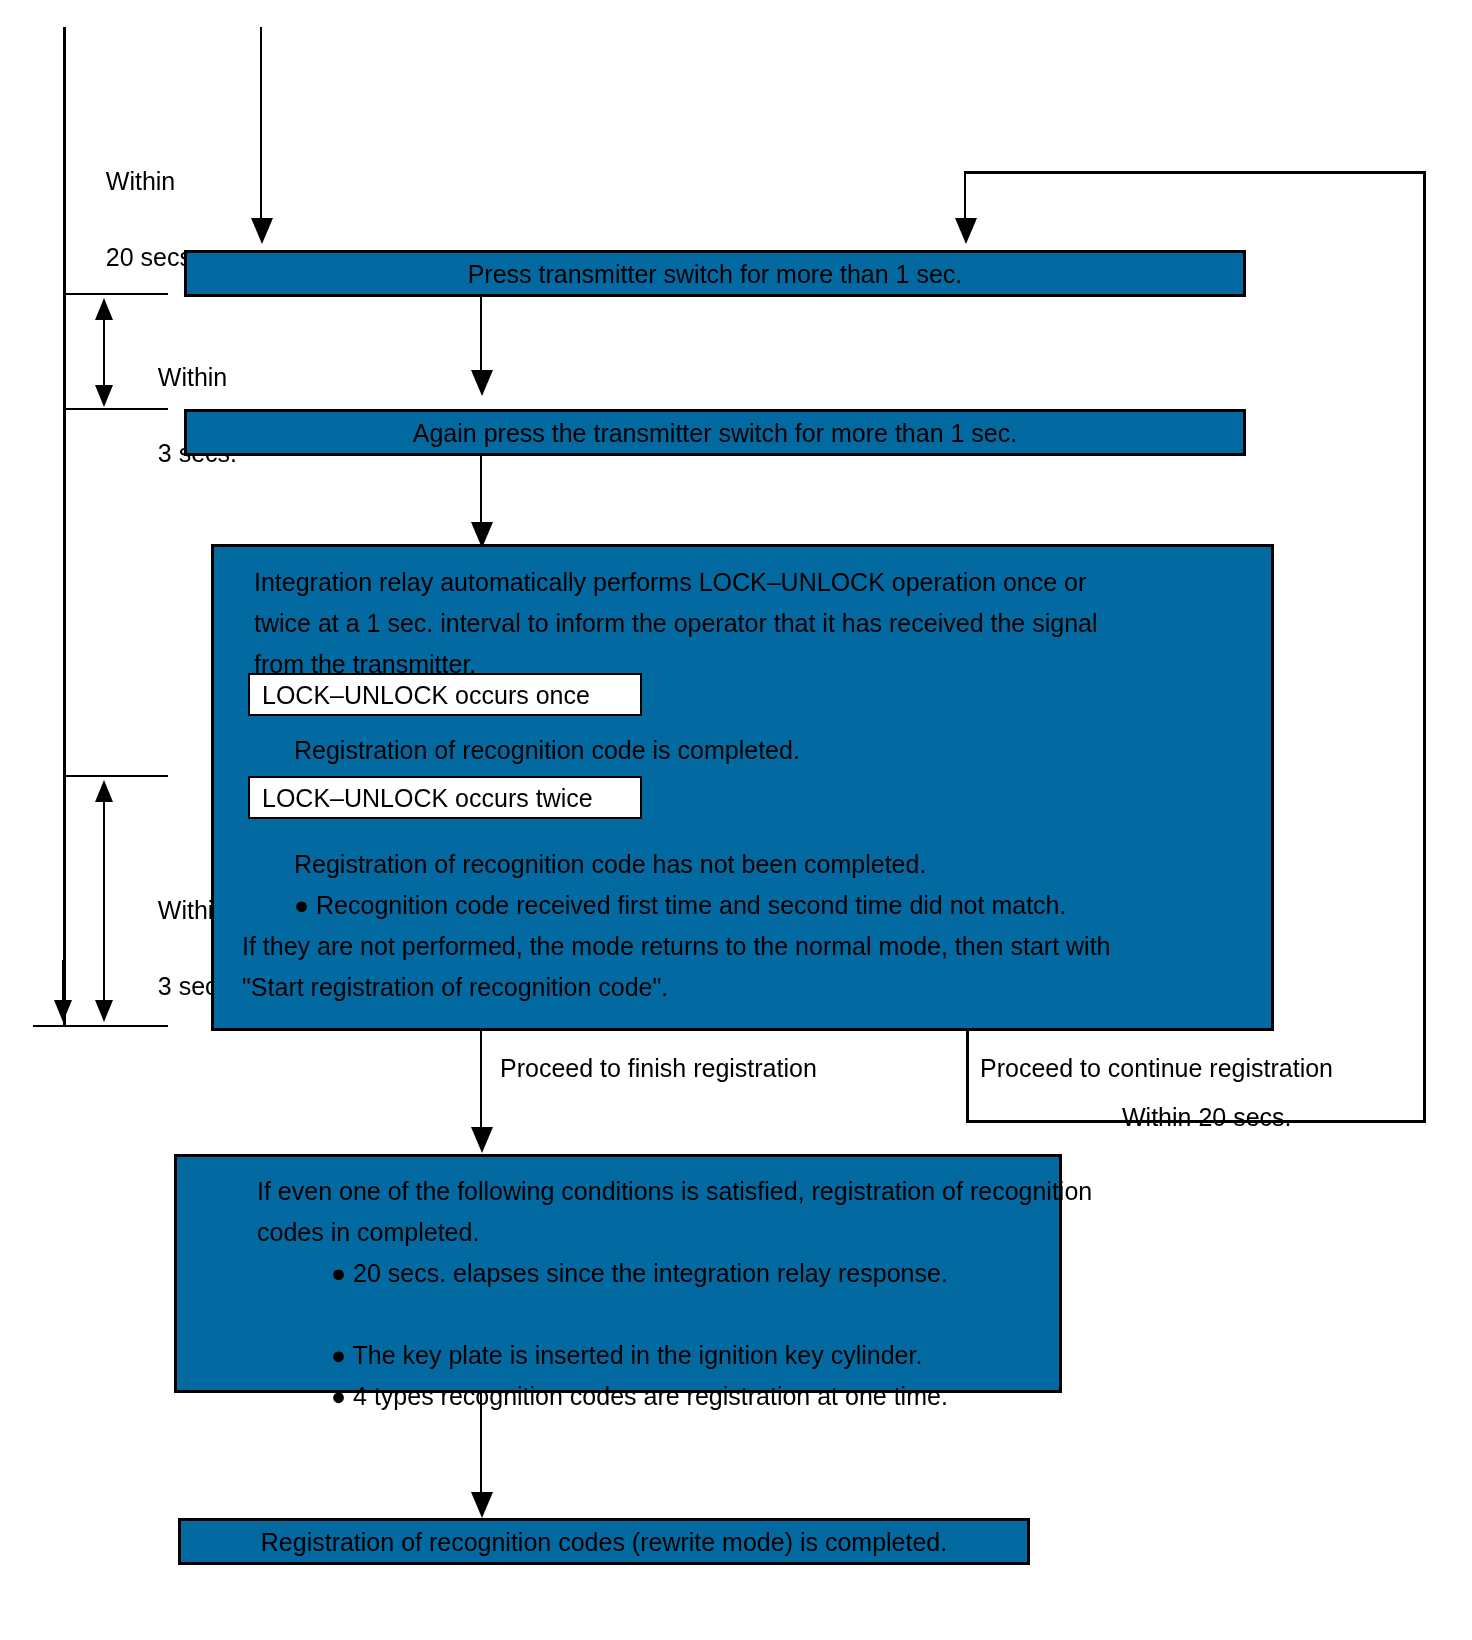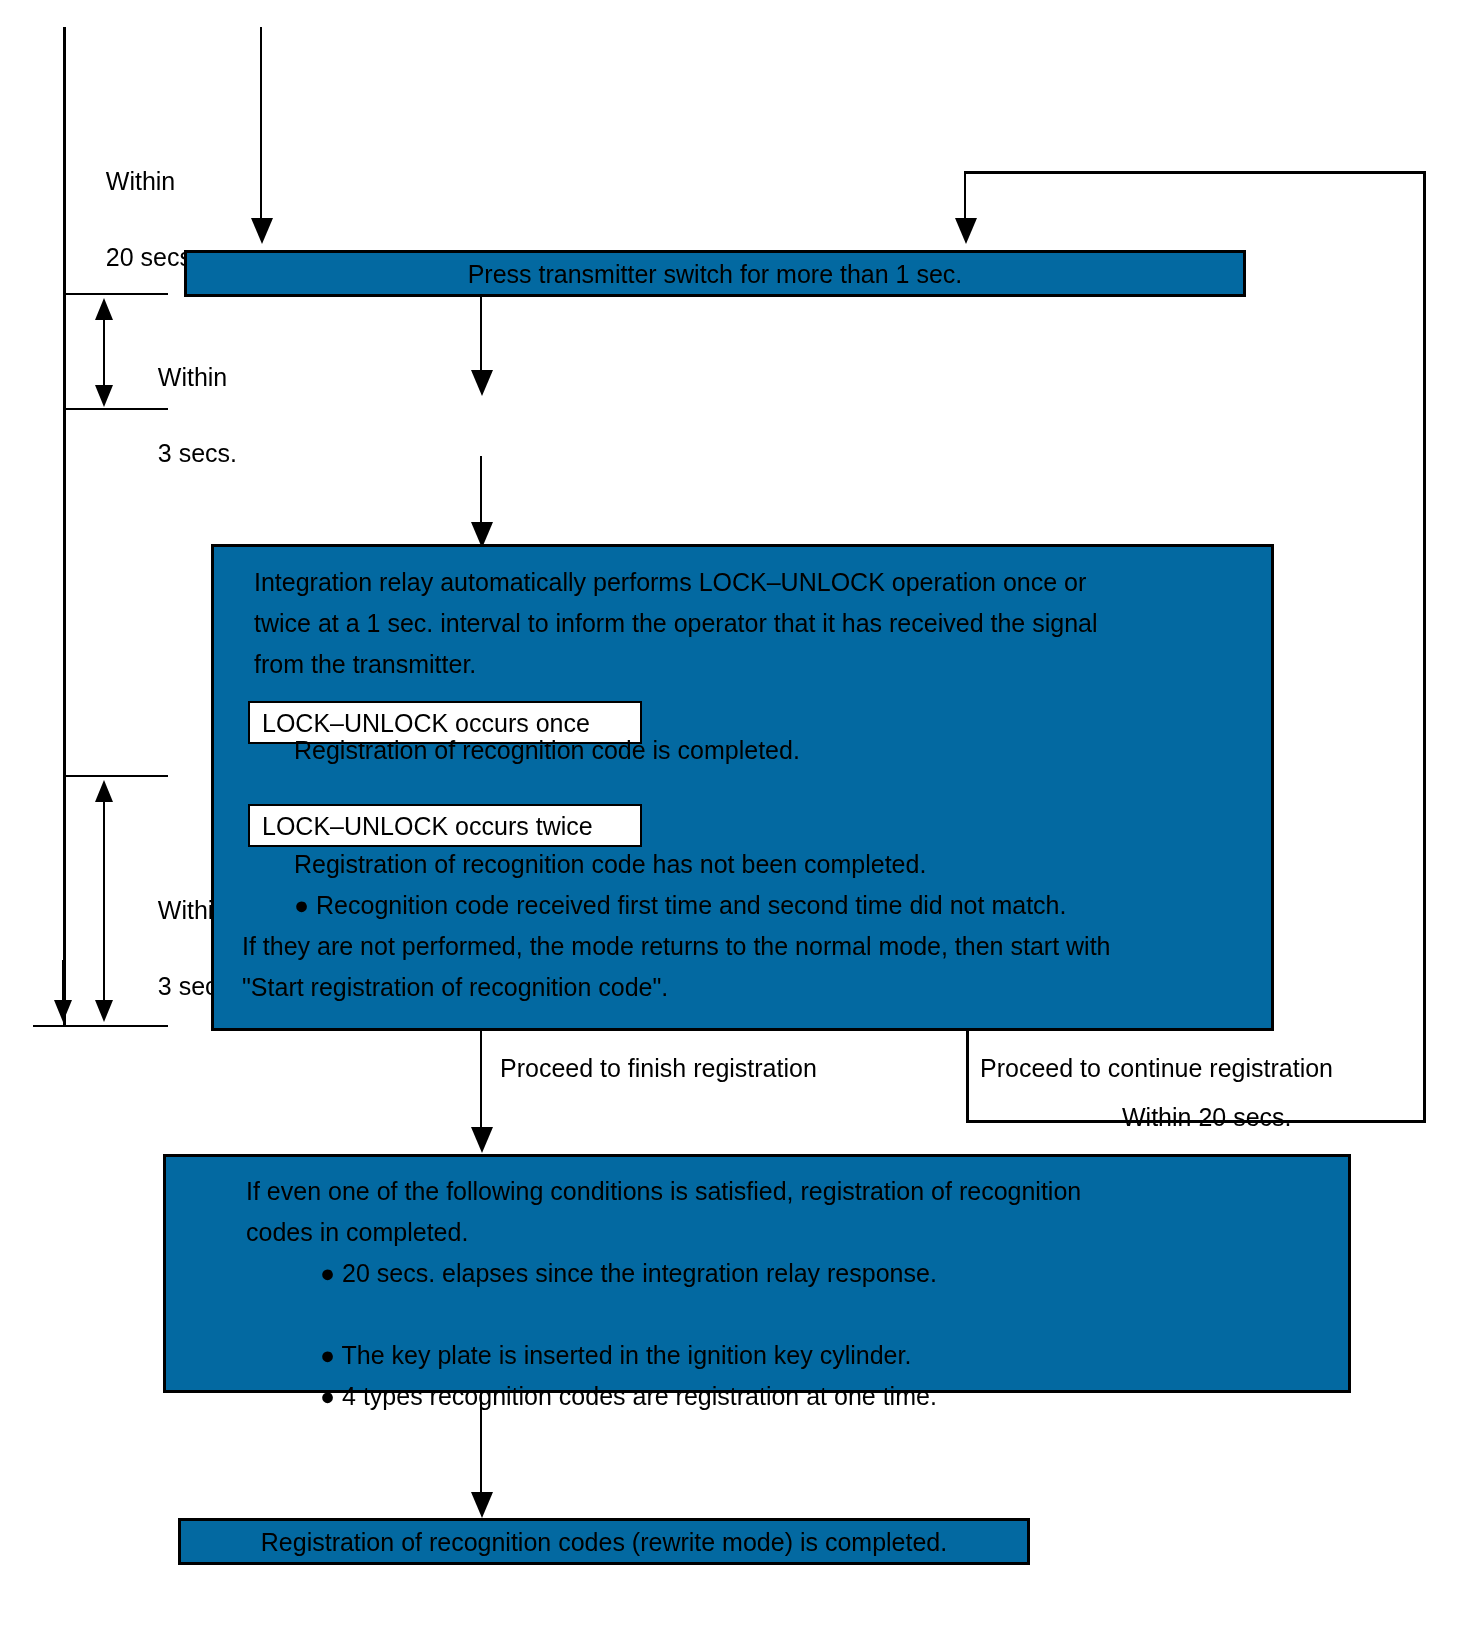--- a/index.html
+++ b/index.html
@@ -24,21 +24,20 @@
     position: absolute;
     box-sizing: border-box;
     border: 3px solid #000;
     background: #0369a1;
   }
   .box-inner {
     position: absolute;
     box-sizing: border-box;
     border: 2.5px solid #000;
     background: #fff;
-    margin-top: 28px;
   }
   .vline {
     position: absolute;
     background: #000;
     width: 3px;
   }
   .hline {
     position: absolute;
     background: #000;
     height: 3px;
@@ -159,20 +158,23 @@
   <div class="thin-vline" style="left:964px; top:171px; height:55px;"></div>
   <div class="arrow-down" style="left:955px; top:218px;"></div>
 
   <div class="box" style="left:184px; top:250px; width:1062px; height:47px;">
     <div class="txt-center" style="left:0; top:1px; width:1056px;">Press transmitter switch for more than 1 sec.</div>
   </div>
 
   <div class="thin-vline" style="left:480px; top:297px; height:82px;"></div>
   <div class="arrow-down" style="left:471px; top:370px;"></div>
 
+  <div class="box" style="left:184px; top:409px; width:1062px; height:47px;">
+    <div class="txt-center" style="left:0; top:1px; width:1056px;">Again press the transmitter switch for more than 1 sec.</div>
+  </div>
 
   <div class="thin-vline" style="left:480px; top:456px; height:82px;"></div>
   <div class="arrow-down" style="left:471px; top:522px;"></div>
 
   <div class="box" style="left:211px; top:544px; width:1063px; height:487px;">
 
     <div class="para" style="left:40px; top:15px;">Integration relay automatically performs LOCK–UNLOCK operation once or</div>
     <div class="para" style="left:40px; top:56px;">twice at a 1 sec. interval to inform the operator that it has received the signal</div>
     <div class="para" style="left:40px; top:97px;">from the transmitter.</div>
 
@@ -196,21 +198,21 @@
   <div class="thin-vline" style="left:480px; top:1031px; height:112px;"></div>
   <div class="arrow-down" style="left:471px; top:1127px;"></div>
   <div class="txt" style="left:500px; top:1048px;">Proceed to finish registration</div>
 
   <div class="vline" style="left:966px; top:1031px; height:92px;"></div>
 
   <div class="hline" style="left:966px; top:1120px; width:460px;"></div>
   <div class="txt" style="left:980px; top:1048px;text-align:center;">Proceed to continue registration</div>
   <div class="txt" style="left:1122px; top:1097px;">Within 20 secs.</div>
 
-  <div class="box" style="left:163px; top:1154px; width:1188px; height:239px;">
+  <div class="box" style="left:174px; top:1154px; width:888px; height:239px;">
     <div class="para" style="left:80px; top:14px;">If even one of the following conditions is satisfied, registration of recognition</div>
     <div class="para" style="left:80px; top:55px;">codes in completed.</div>
     <div class="para bullet-line" style="left:154px; top:96px;">● 20 secs. elapses since the integration relay response.</div>
     <div class="para bullet-line" style="left:154px; top:178px;">● The key plate is inserted in the ignition key cylinder.</div>
     <div class="para bullet-line" style="left:154px; top:219px;">● 4 types recognition codes are registration at one time.</div>
   </div>
 
   <div class="thin-vline" style="left:480px; top:1393px; height:115px;"></div>
   <div class="arrow-down" style="left:471px; top:1492px;"></div>
 

